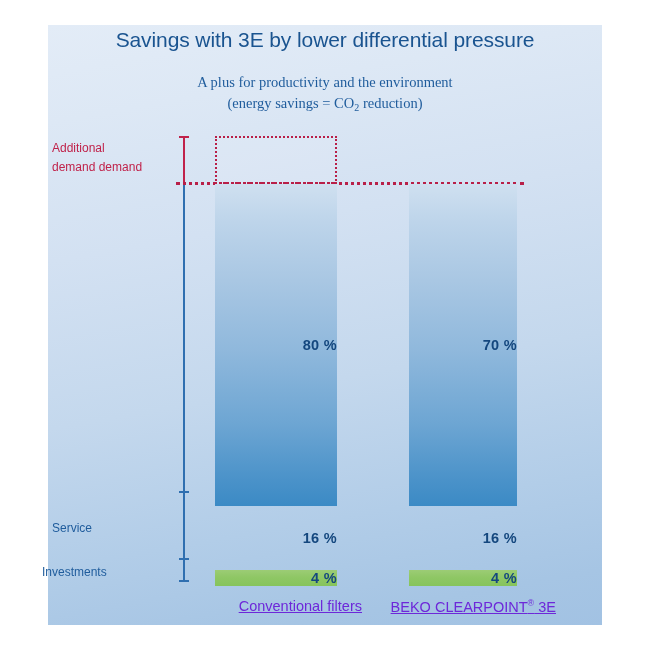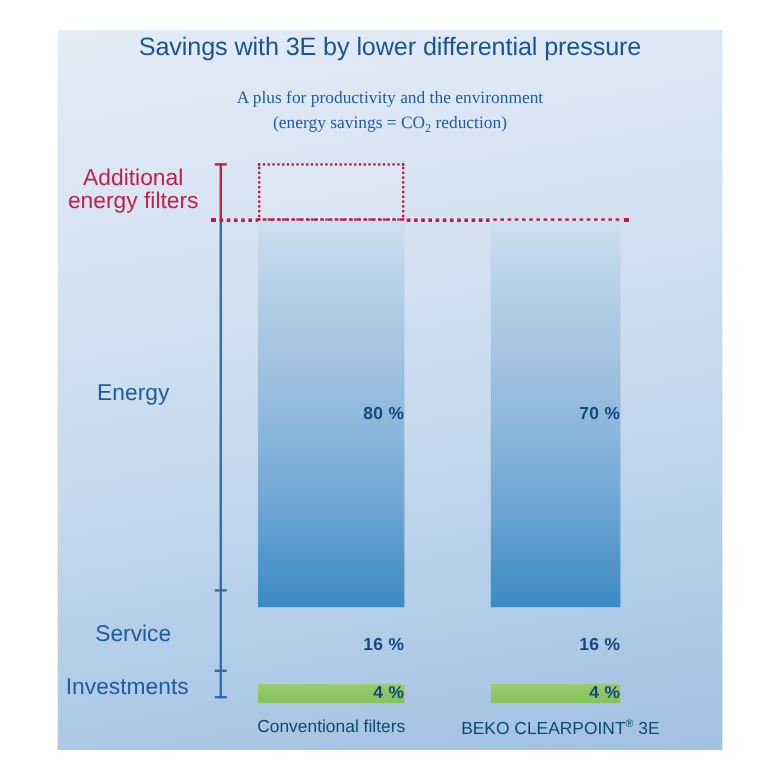--- a/index.html
+++ b/index.html
@@ -65,22 +65,22 @@
   .subtitle sub {
     font-size: 10px;
     vertical-align: baseline;
     position: relative;
     top: 3px;
   }
 
   
   .axis-label {
     position: absolute;
-    text-align: center;
-    font-size: 19px;
+    text-align: left;
+    font-size: 12px;
     color: #1f5c9c;
     line-height: 19px;
   }
   .axis-label.additional {
     color: #c0224a;
     right: 480px;   
   }
   #lbl-additional {
     left: 52px;
     top: 139px;
@@ -210,23 +210,24 @@
     background: linear-gradient(180deg,
                 #9ccc75 0%,
                 #8fc765 45%,
                 #86c45c 100%);
   }
 
   
   .cat-label {
     position: absolute;
     top: 598px;
-    text-align: center;
+    text-align: right;
     font-size: 14.5px;
-    color: #0c4a6e;
+    color: #6d28d9;
+    text-decoration: underline;
   }
   #cat-left  { left: 190px; width: 172px; }
   #cat-right { left: 378px; width: 178px; }
   .cat-label sup {
     font-size: 9px;
     vertical-align: super;
   }
 </style>
 </head>
 <body>
@@ -237,24 +238,23 @@
 
   <div class="title">Savings with 3E by lower differential pressure</div>
 
   <div class="subtitle">
     <div>A plus for productivity and the environment</div>
     <div><span>(energy savings = CO</span><sub>2</sub><span> reduction)</span></div>
   </div>
 
   <div class="axis-label additional" id="lbl-additional">
     <div>Additional</div>
-    <div>energy filters</div>
-  </div>
-
-  <div class="axis-label" id="lbl-energy">Energy</div>
+    <div>demand demand</div>
+  </div>
+
 
   <div class="axis-label" id="lbl-service">Service</div>
 
   <div class="axis-label" id="lbl-investments">Investments</div>
 
   <div class="red-bracket"></div>
 
   <div class="blue-axis">
     <div class="tick t-energy-bottom"></div>
     <div class="tick t-service-bottom"></div>

